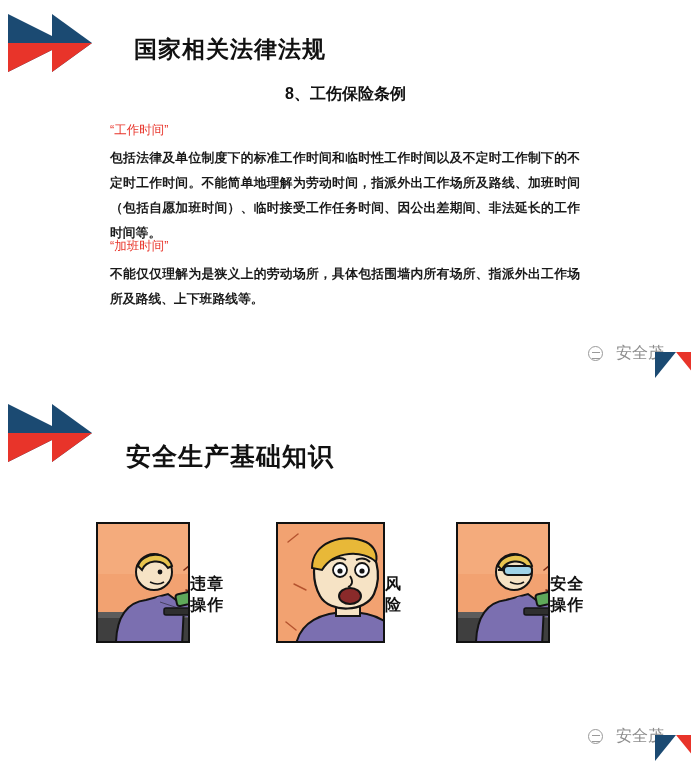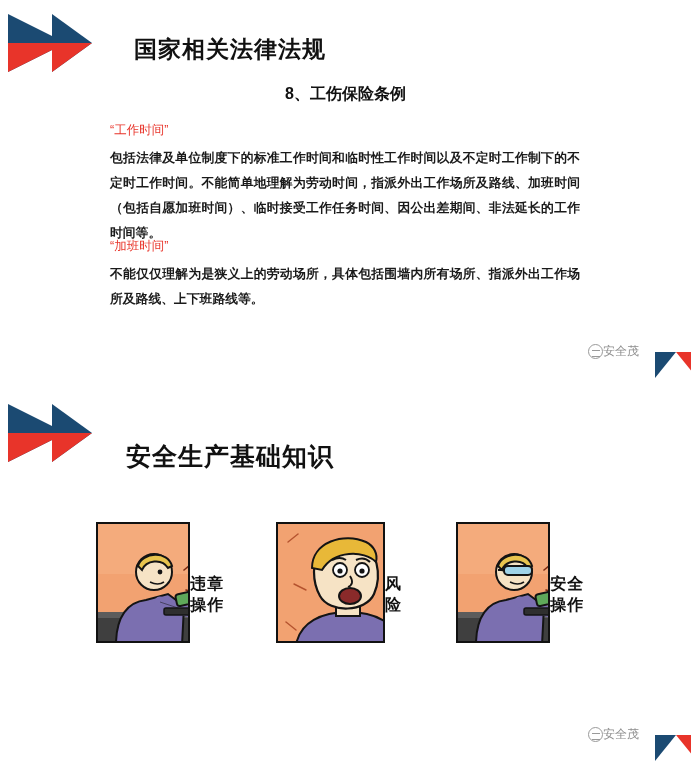--- a/index.html
+++ b/index.html
@@ -110,23 +110,23 @@
     text-align: justify;
   }
   #block-1 { top: 122px; }
   #block-2 { top: 238px; }
 
   
   .watermark {
     position: absolute;
     display: flex;
     align-items: center;
-    gap: 0;
+    gap: 13px;
     color: #8d8d8d;
-    font-size: 12px;
+    font-size: 16px;
     font-family: Liberation Mono, monospace;
   }
   .wm-circle {
     width: 15px;
     height: 15px;
     border: 1px solid #9a9a9a;
     border-radius: 50%;
     position: relative;
   }
   .wm-circle::before {

